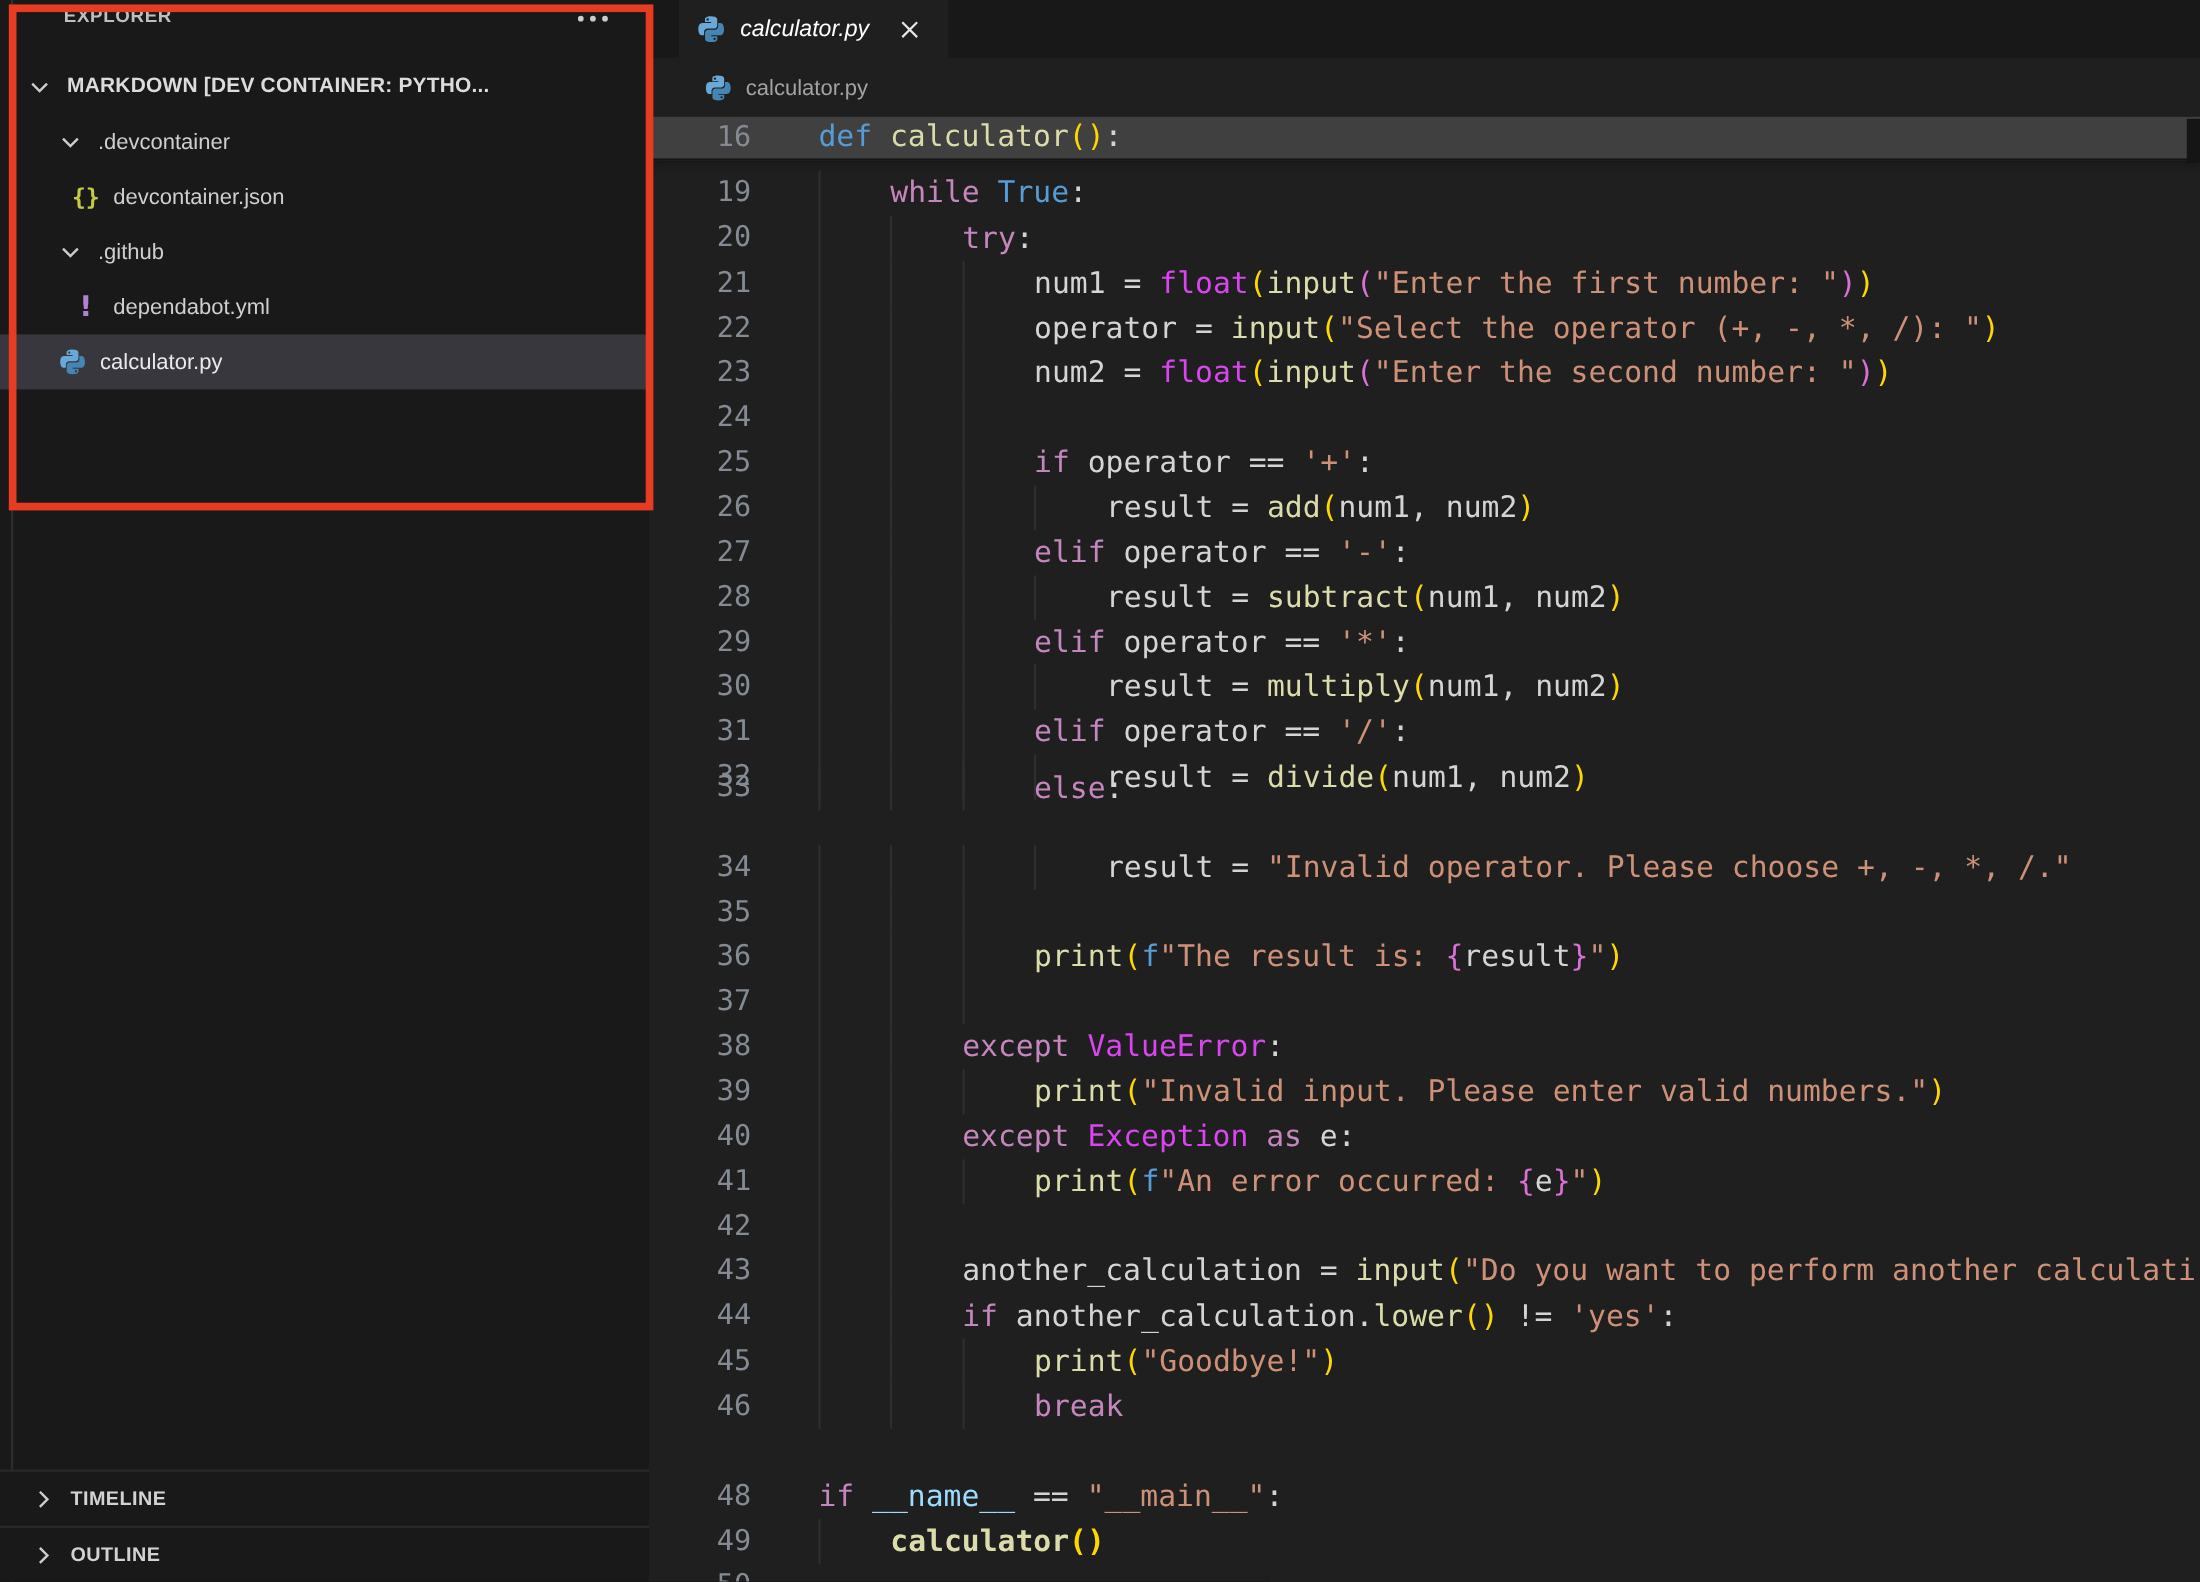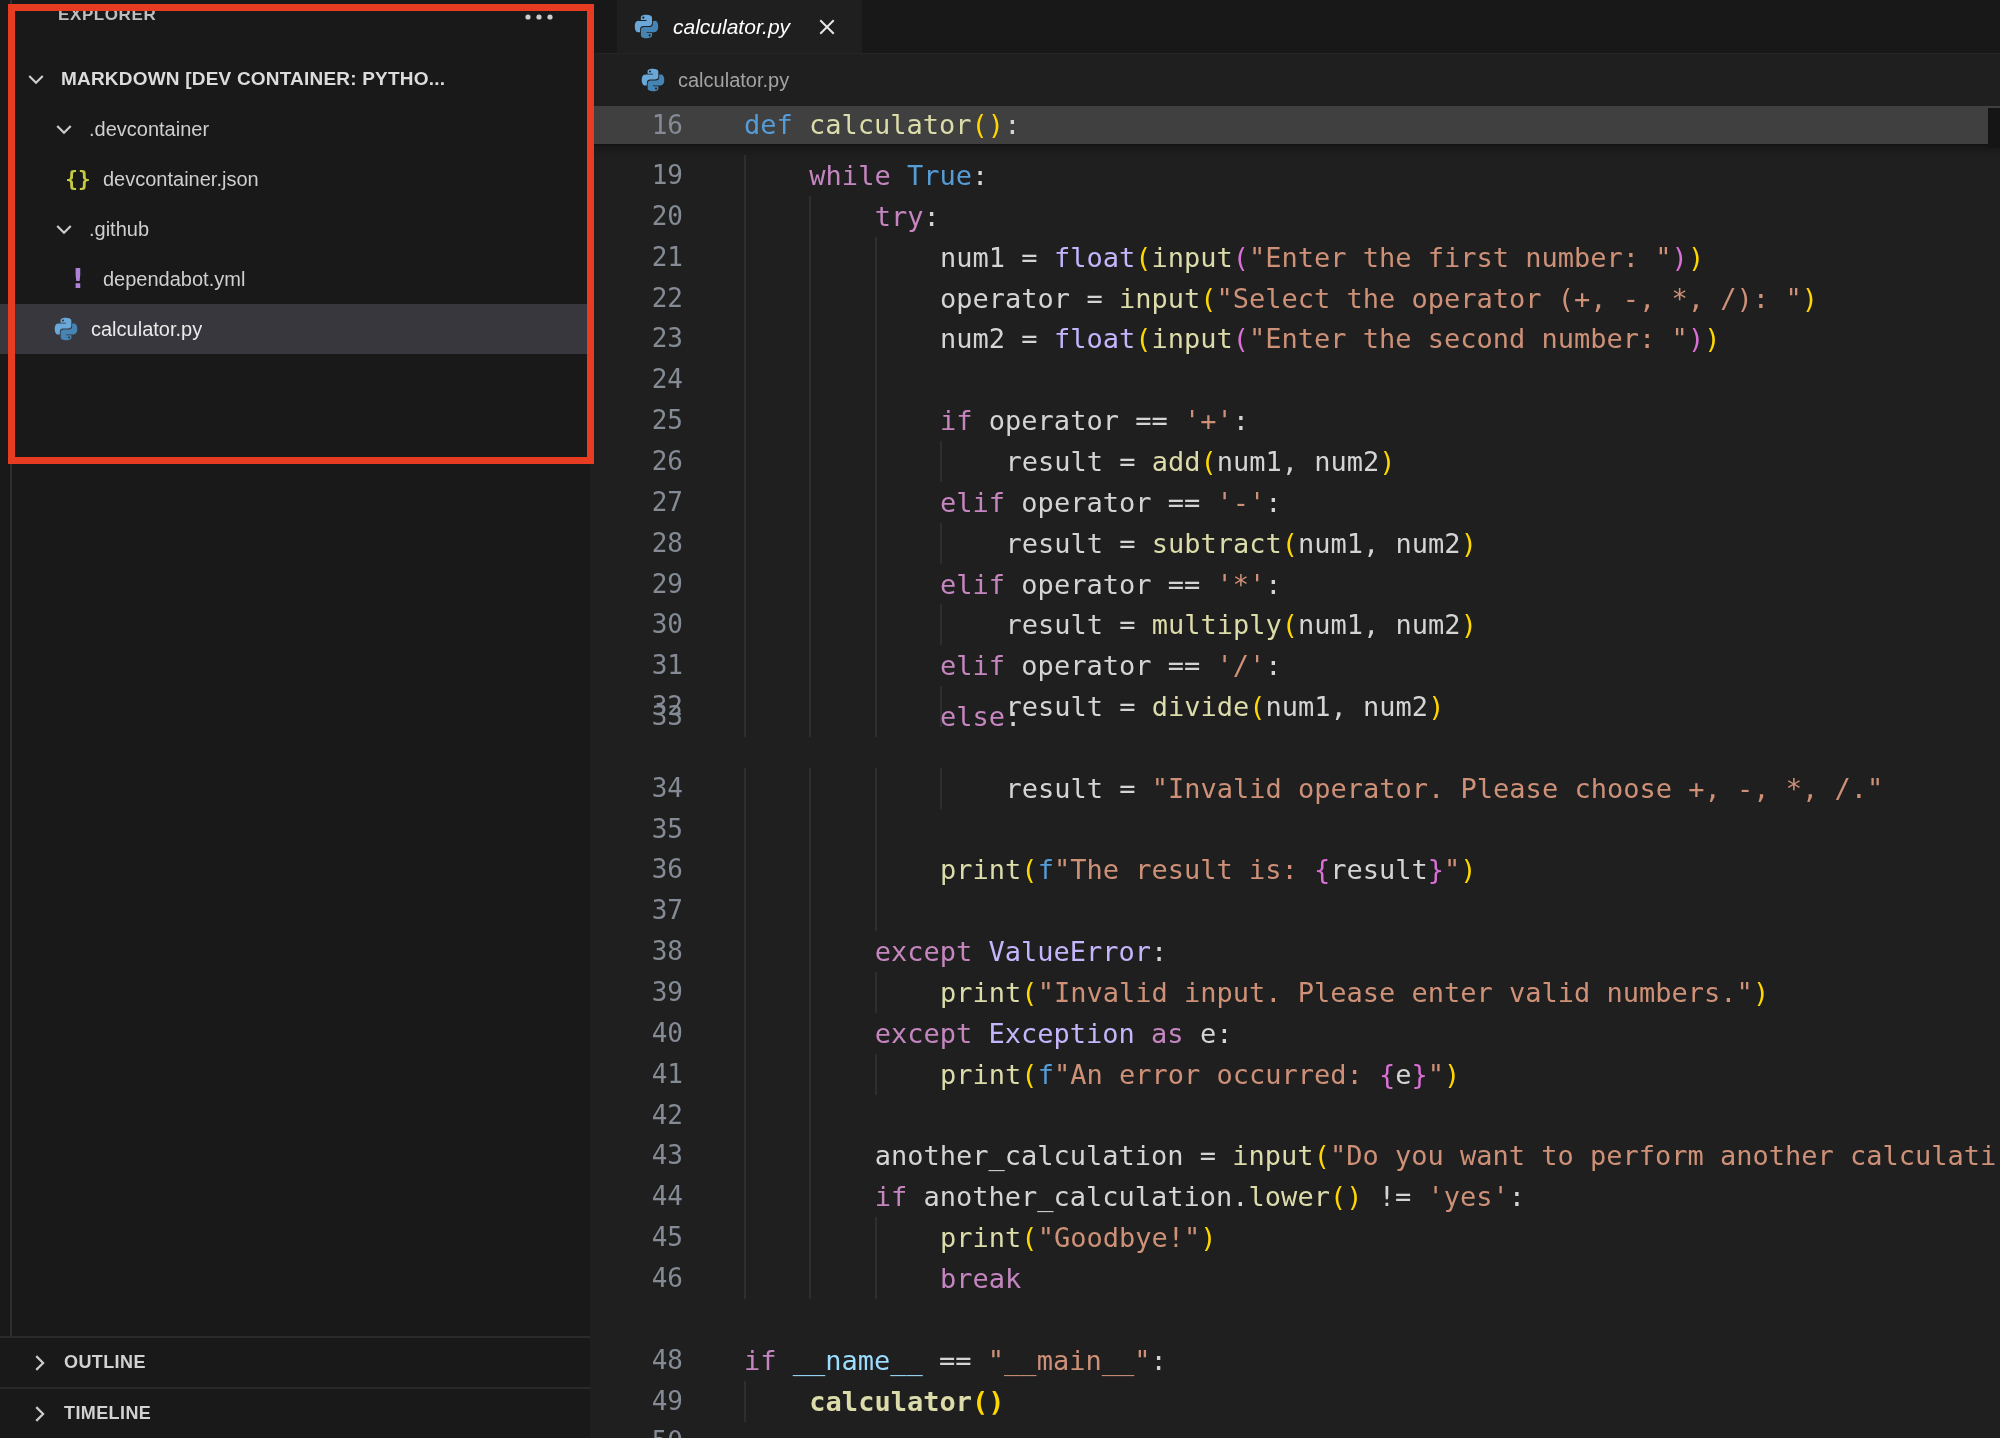--- a/index.html
+++ b/index.html
@@ -53,21 +53,21 @@
 
   .sticky{position:absolute;left:0;top:0;width:1410px;height:38px;background:#404040;
       border-bottom:2px solid #141414;box-shadow:0 4px 8px rgba(0,0,0,.25);}
   .sticky .gutter-num{height:38px;line-height:38px;}
   .sticky .line-body{height:38px;line-height:38px;}
 
   
   .tk-k{color:#c586c0;} 
   .tk-d{color:#569cd6;} 
   .tk-f{color:#dcdcaa;} 
-  .tk-t{color:#c4b5fd;} 
+  .tk-t{color:#d946ef;} 
   .tk-s{color:#ce9178;} 
   .tk-x{color:#d4d4d4;} 
   .tk-a{color:#ffd700;} 
   .tk-b{color:#da70d6;} 
   .tk-m{color:#9cdcfe;} 
 
   .overview-shadow{position:absolute;right:0;top:108px;width:12px;height:40px;background:#151515;}
 
   
   .annotation{position:absolute;left:8px;top:4px;width:572px;height:446px;
@@ -142,29 +142,29 @@
         </div>
       </div>
 
     <div class="bottom-panels">
       <div class="panel-row">
         <span class="chev">
           <svg width="22" height="22" viewBox="0 0 16 16">
               <polyline points="6,3 11,8 6,13" fill="none" stroke="#cccccc" stroke-width="1.6"></polyline>
             </svg>
         </span>
-        <span class="panel-label">OUTLINE</span>
+        <span class="panel-label">TIMELINE</span>
       </div>
       <div class="panel-row">
         <span class="chev">
           <svg width="22" height="22" viewBox="0 0 16 16">
               <polyline points="6,3 11,8 6,13" fill="none" stroke="#cccccc" stroke-width="1.6"></polyline>
             </svg>
         </span>
-        <span class="panel-label">TIMELINE</span>
+        <span class="panel-label">OUTLINE</span>
       </div>
     </div>
   </div>
 
   <div class="editor">
     <div class="tabbar">
       <div class="tab">
         <span id="tab-icon">
             <svg width="27" height="27" viewBox="0 0 24 24">
     <path fill="#69a8d8" d="M11.9 1.6c-5.2 0-4.9 2.3-4.9 2.3l.01 2.4h5v.7H5S1.6 6.6 1.6 11.9c0 5.3 2.95 5.1 2.95 5.1h1.76v-2.5s-.1-3 2.9-3h4.9s2.8.05 2.8-2.7V4.3s.43-2.7-5.01-2.7zM9.2 3.2a.9.9 0 1 1 0 1.9.9.9 0 0 1 0-1.9z"></path>

